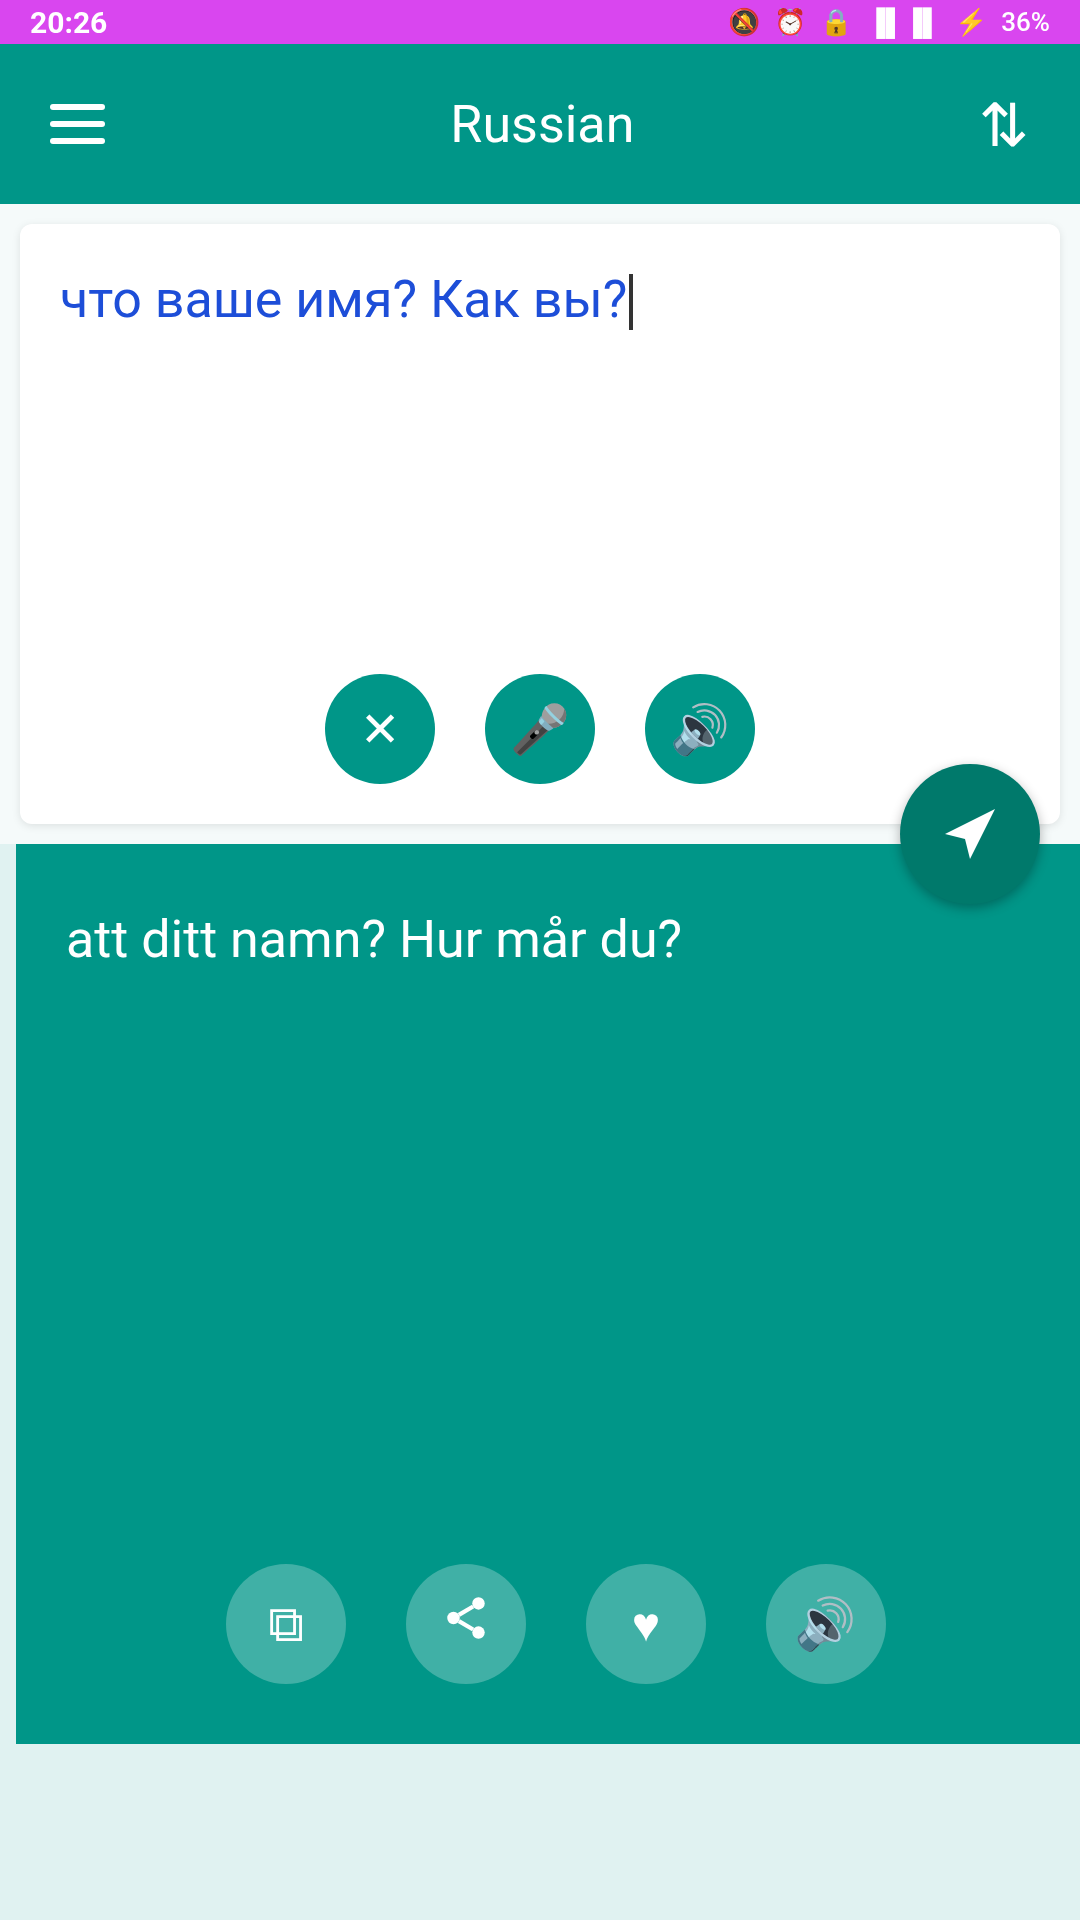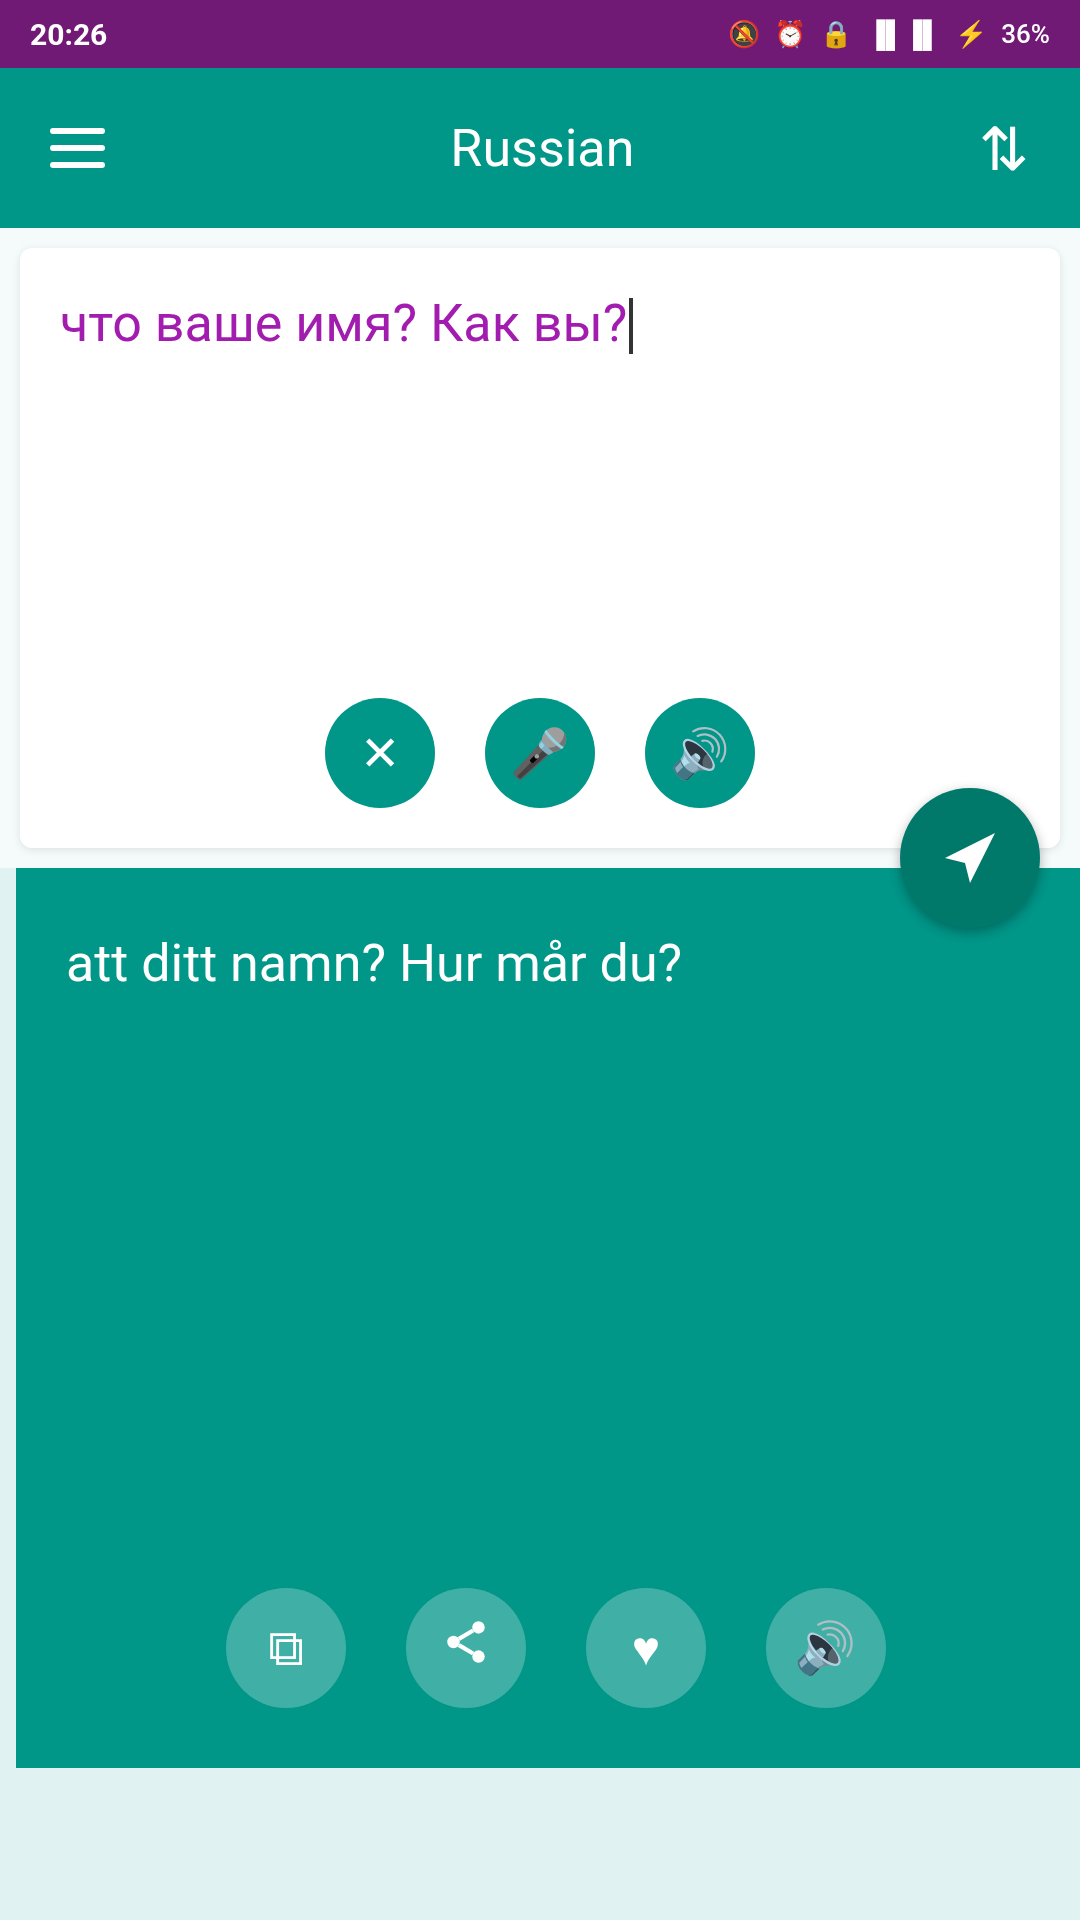--- a/index.html
+++ b/index.html
@@ -10,22 +10,22 @@
       height: 1920px;
       font-family: 'Roboto', Arial, sans-serif;
       background: #e0f2f1;
       overflow: hidden;
       position: relative;
     }
 
     
     .status-bar {
       width: 100%;
-      height: 68px;
-      background: #701a75;
+      height: 44px;
+      background: #d946ef;
       display: flex;
       align-items: center;
       justify-content: space-between;
       padding: 0 30px;
       color: #fff;
       font-size: 28px;
       font-weight: 500;
     }
 
     .status-left {
@@ -95,21 +95,21 @@
       background: #fff;
       border-radius: 12px;
       padding: 40px 40px 160px 40px;
       min-height: 600px;
       position: relative;
       box-shadow: 0 2px 8px rgba(0,0,0,0.1);
     }
 
     .input-text {
       font-size: 52px;
-      color: #a21caf;
+      color: #1d4ed8;
       line-height: 1.4;
     }
 
     .cursor {
       display: inline-block;
       width: 4px;
       height: 56px;
       background: #333;
       margin-left: 2px;
       vertical-align: text-bottom;

